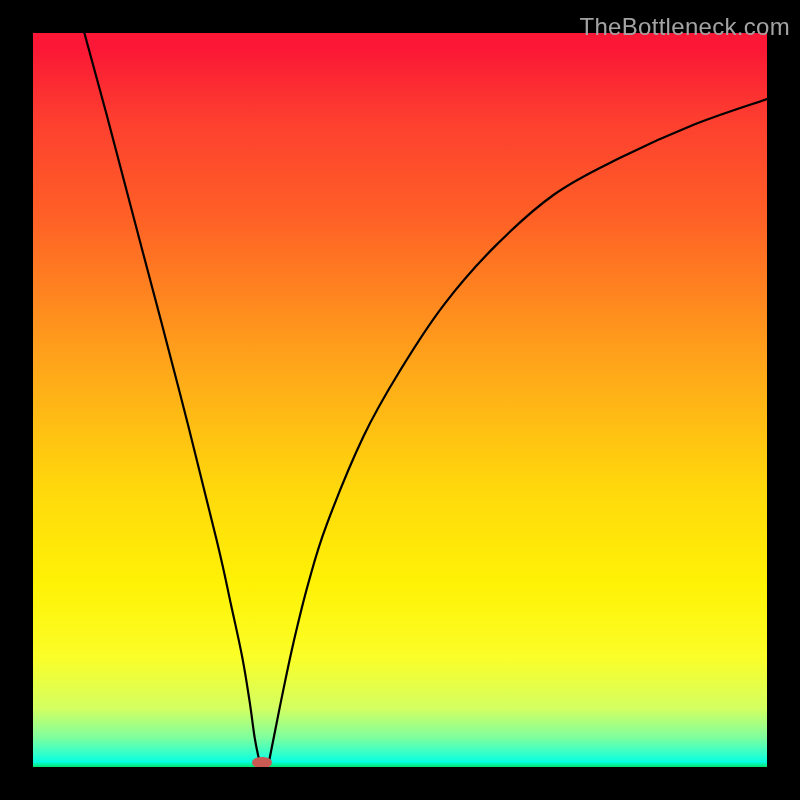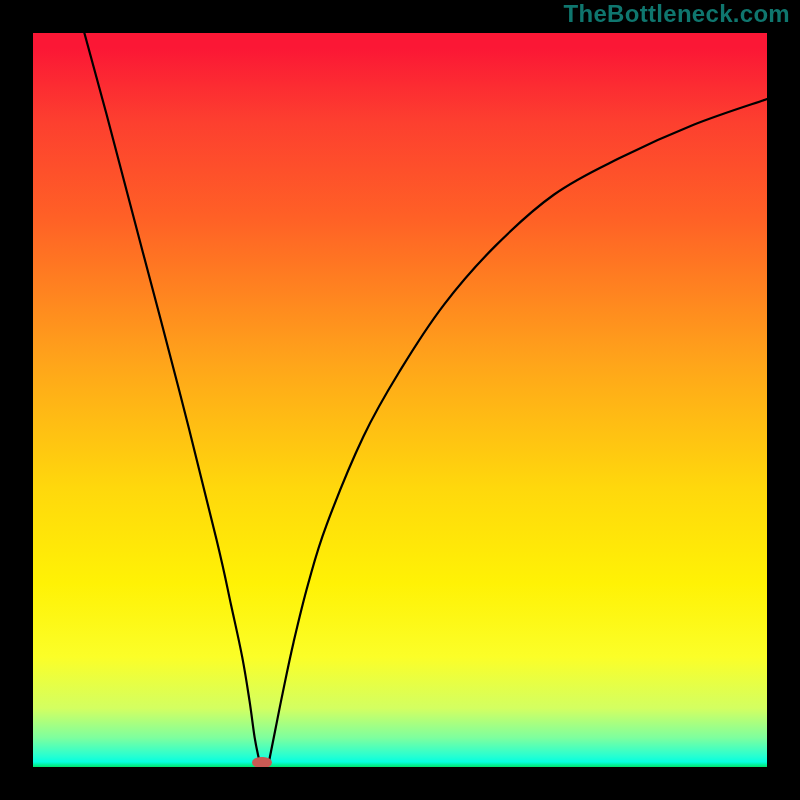--- a/index.html
+++ b/index.html
@@ -12,25 +12,25 @@
     font-family: Arial, Helvetica, sans-serif;
   }
   .frame {
     position: relative;
     width: 800px;
     height: 800px;
     background: #000;
   }
   .watermark {
     position: absolute;
-    top: 0;
+    top: 13px;
     right: 10px;
-    color: #0f766e;
+    color: #a3a3a3;
     font-size: 24px;
-    font-weight: 700;
+    font-weight: 400;
     letter-spacing: 0.3px;
     z-index: 5;
   }
   .plot-area {
     position: absolute;
     left: 33px;
     top: 33px;
     width: 734px;
     height: 734px;
     overflow: hidden;

